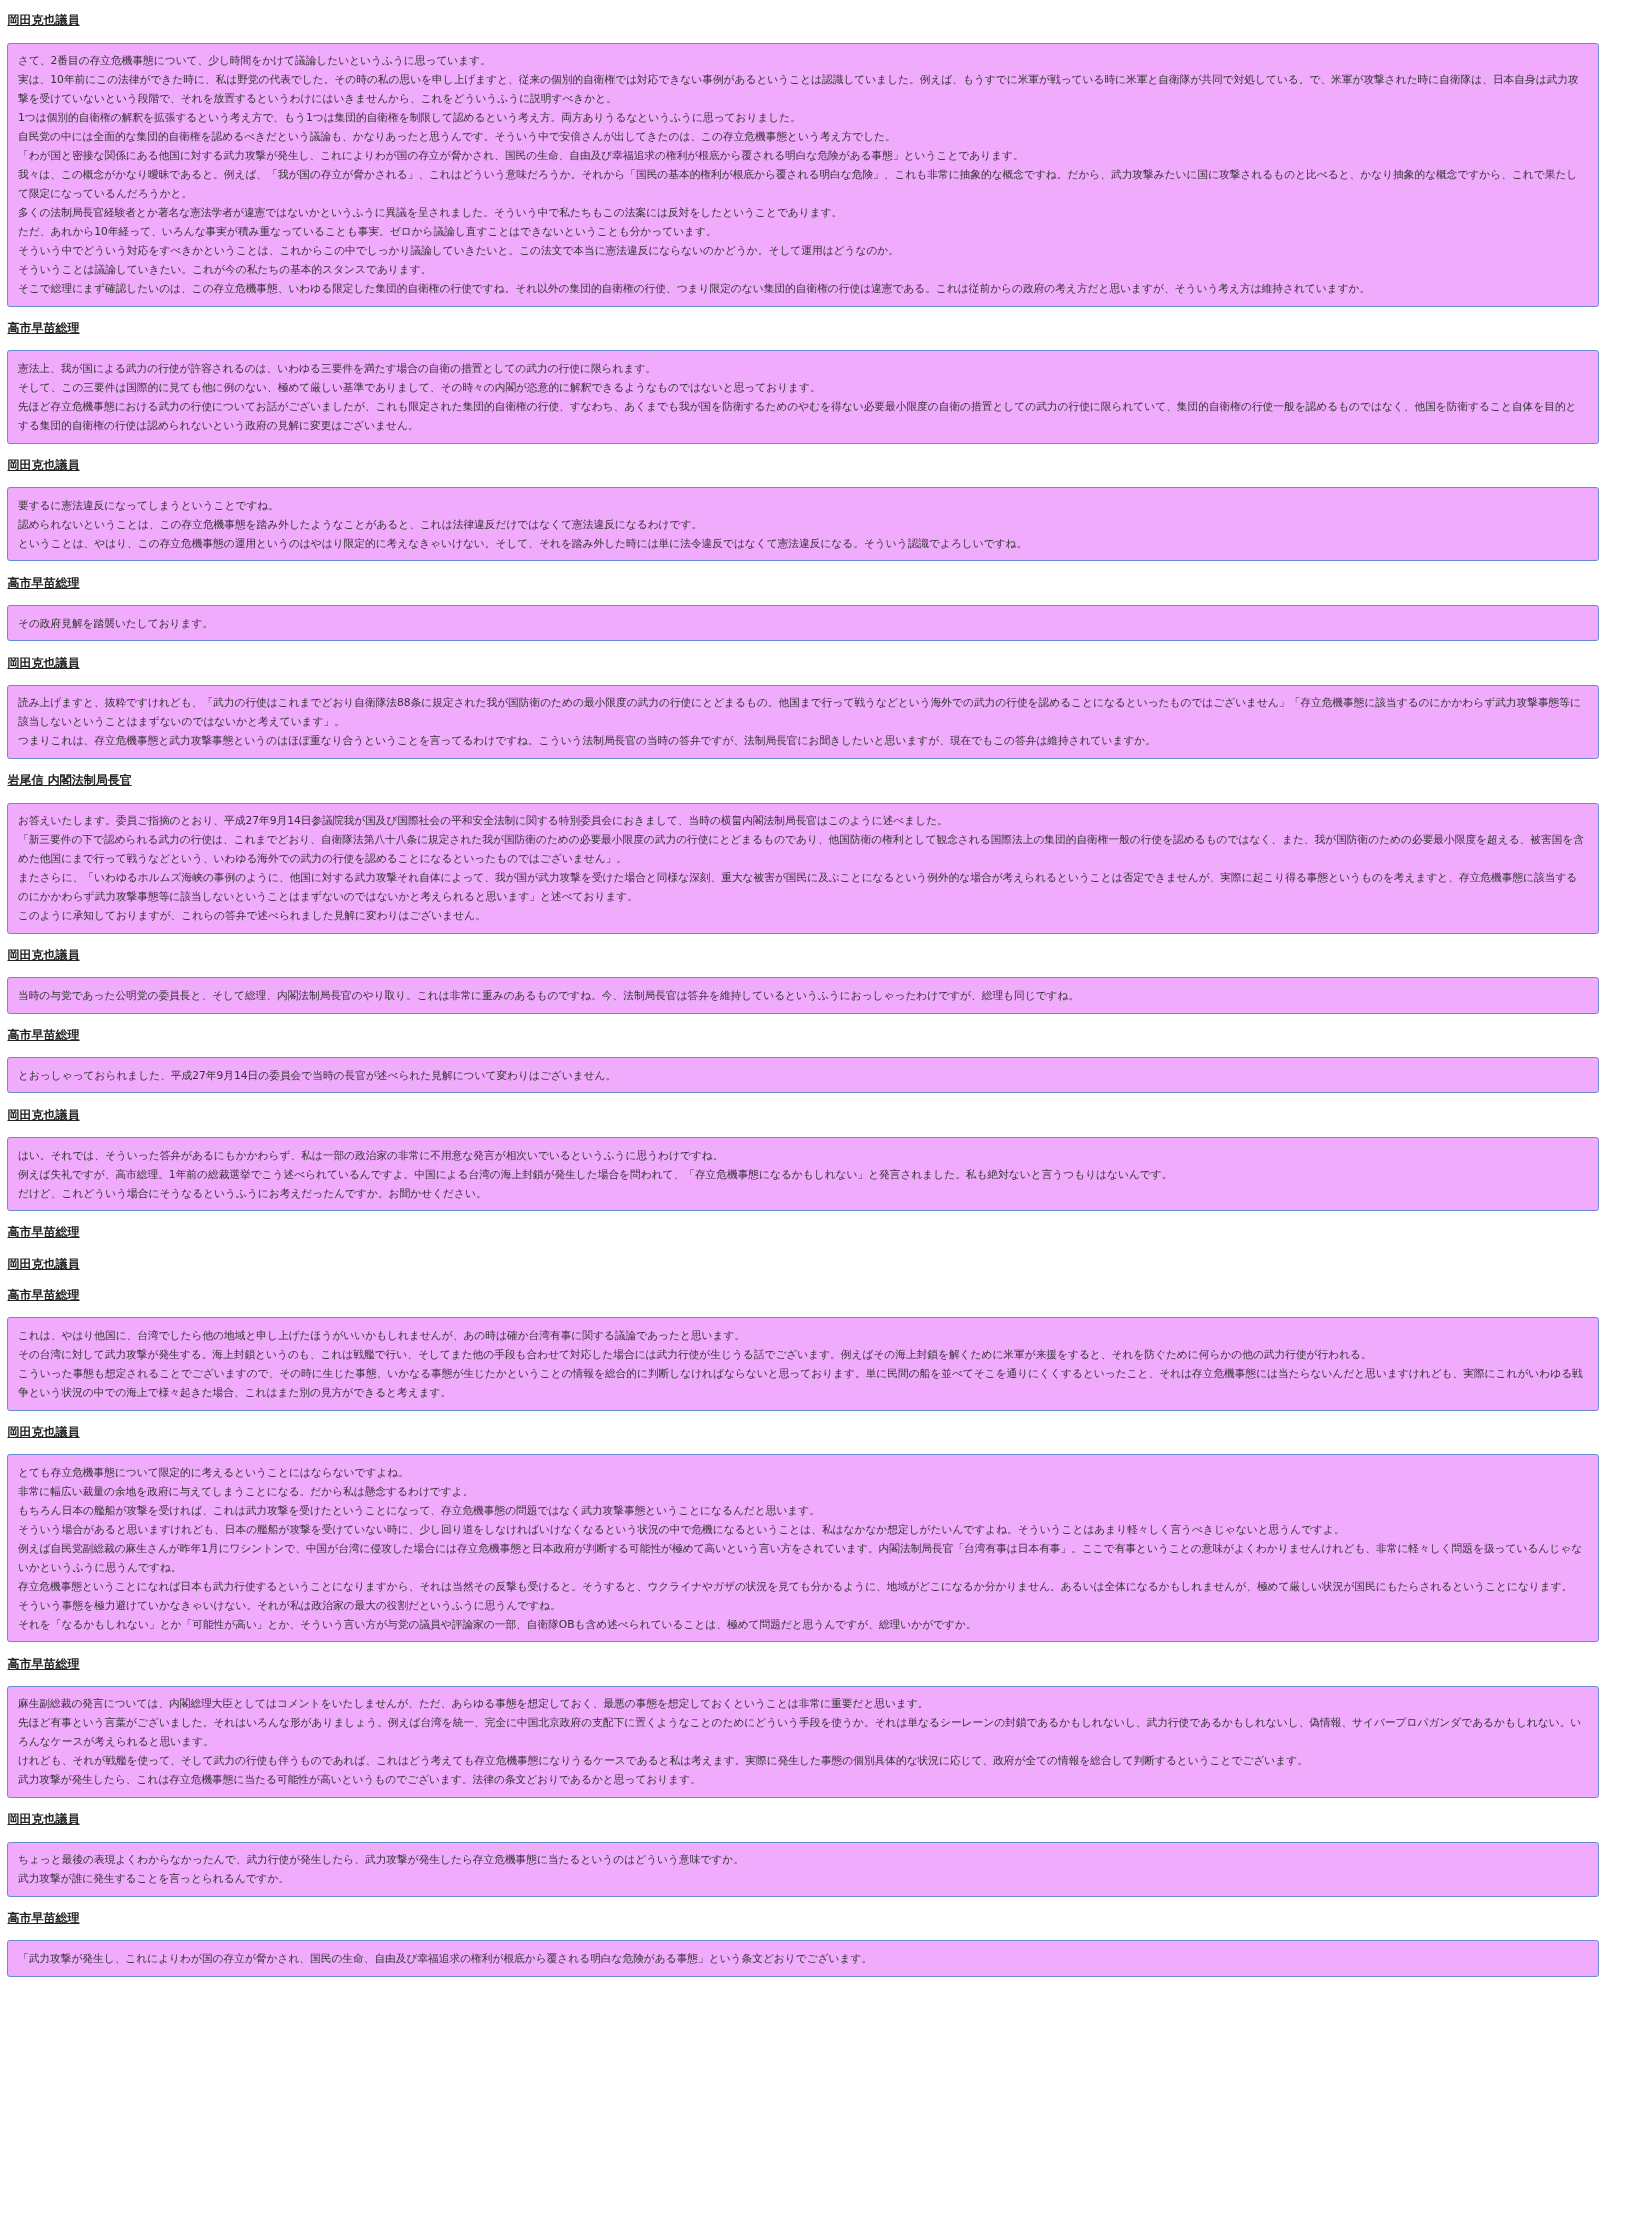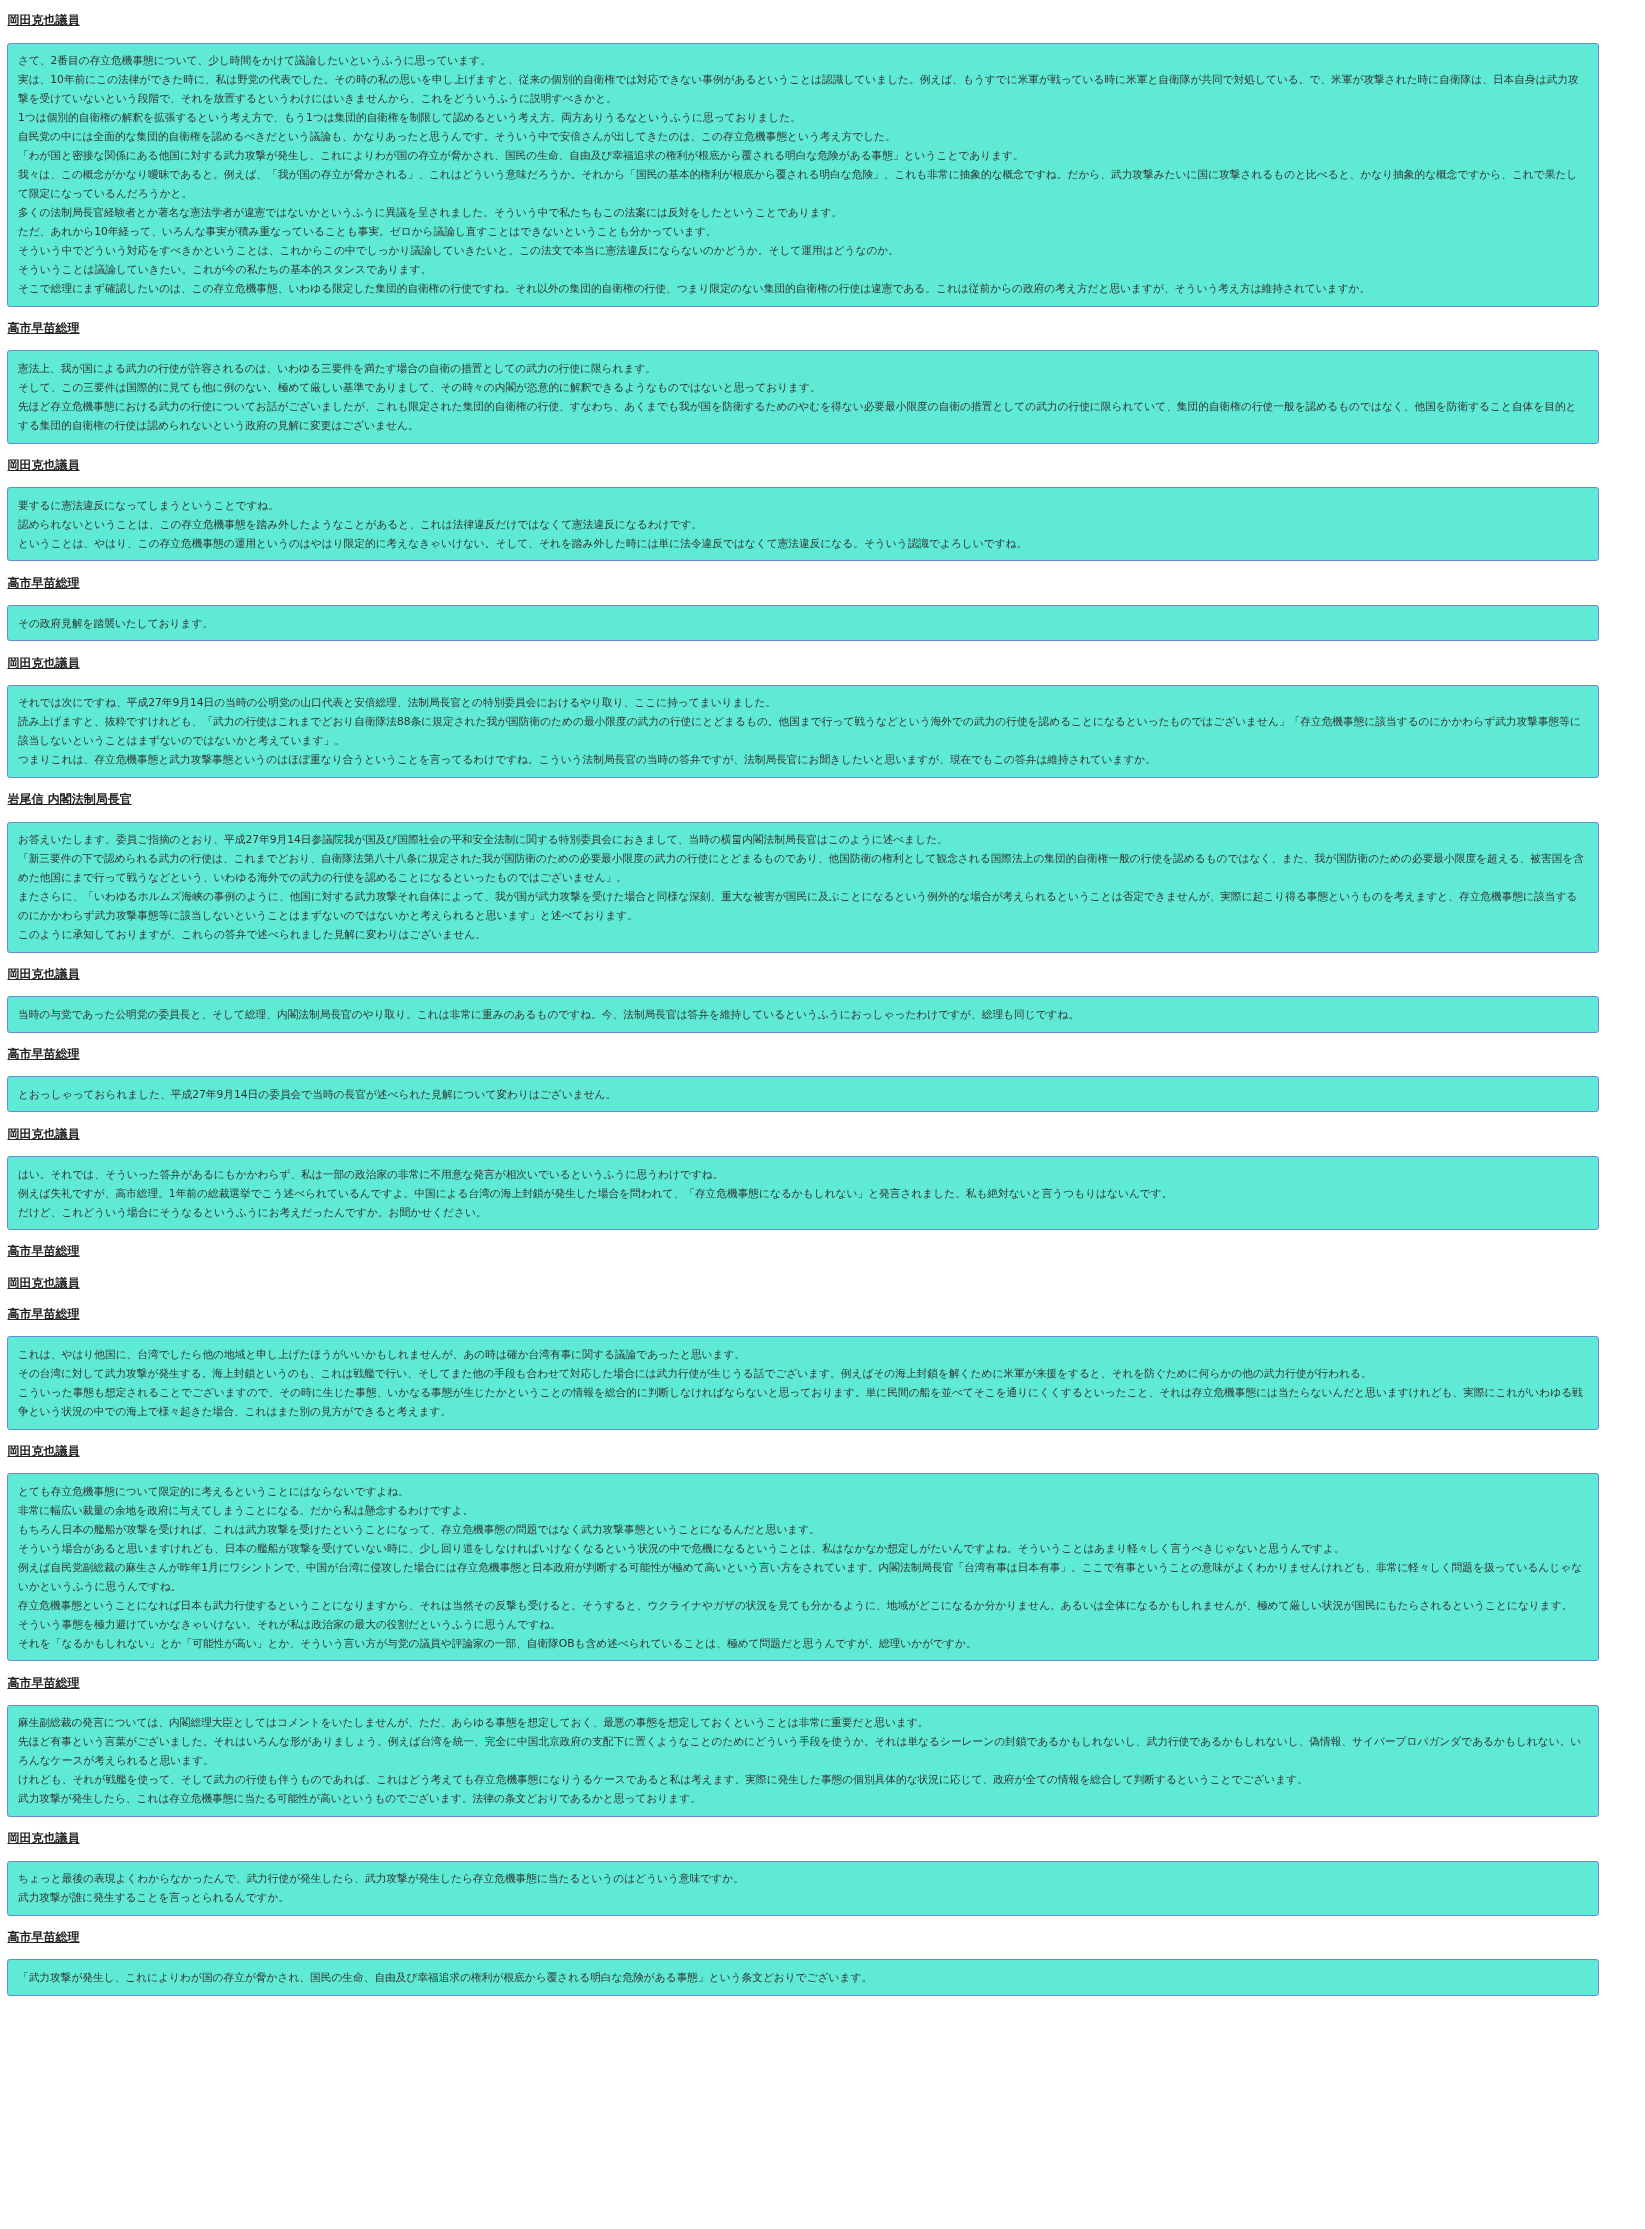--- a/index.html
+++ b/index.html
@@ -36,21 +36,21 @@
     white-space: nowrap;
     text-decoration: underline;
   }
   .utterance-box {
     border: 0.9px solid var(--box-border);
     border-radius: 2.8px;
     padding: 7.6px 10.4px 7.6px 10.4px;
     font-size: 10.7px;
     line-height: 19px;
     color: var(--text-color);
-    background: #5eead4;
+    background: #f0abfc;
   }
   .utterance-box p {
     margin: 0;
     padding: 0;
   }
 </style>
 </head>
 <body style="--box-border: #6a8ad8; --text-color: #333333; --speaker-color: #222222;">
 
 <main id="transcript">
@@ -93,21 +93,20 @@
   <section class="section">
     <div class="speaker">高市早苗総理</div>
     <div class="utterance-box">
       <p>その政府見解を踏襲いたしております。</p>
     </div>
   </section>
 
   <section class="section">
     <div class="speaker">岡田克也議員</div>
     <div class="utterance-box">
-      <p>それでは次にですね、平成27年9月14日の当時の公明党の山口代表と安倍総理、法制局長官との特別委員会におけるやり取り、ここに持ってまいりました。</p>
       <p>読み上げますと、抜粋ですけれども、「武力の行使はこれまでどおり自衛隊法88条に規定された我が国防衛のための最小限度の武力の行使にとどまるもの。他国まで行って戦うなどという海外での武力の行使を認めることになるといったものではございません」「存立危機事態に該当するのにかかわらず武力攻撃事態等に該当しないということはまずないのではないかと考えています」。</p>
       <p>つまりこれは、存立危機事態と武力攻撃事態というのはほぼ重なり合うということを言ってるわけですね。こういう法制局長官の当時の答弁ですが、法制局長官にお聞きしたいと思いますが、現在でもこの答弁は維持されていますか。</p>
     </div>
   </section>
 
   <section class="section extra-gap-l">
     <div class="speaker">岩尾信 内閣法制局長官</div>
     <div class="utterance-box">
       <p>お答えいたします。委員ご指摘のとおり、平成27年9月14日参議院我が国及び国際社会の平和安全法制に関する特別委員会におきまして、当時の横畠内閣法制局長官はこのように述べました。</p>
       <p>「新三要件の下で認められる武力の行使は、これまでどおり、自衛隊法第八十八条に規定された我が国防衛のための必要最小限度の武力の行使にとどまるものであり、他国防衛の権利として観念される国際法上の集団的自衛権一般の行使を認めるものではなく、また、我が国防衛のための必要最小限度を超える、被害国を含めた他国にまで行って戦うなどという、いわゆる海外での武力の行使を認めることになるといったものではございません」。</p>

